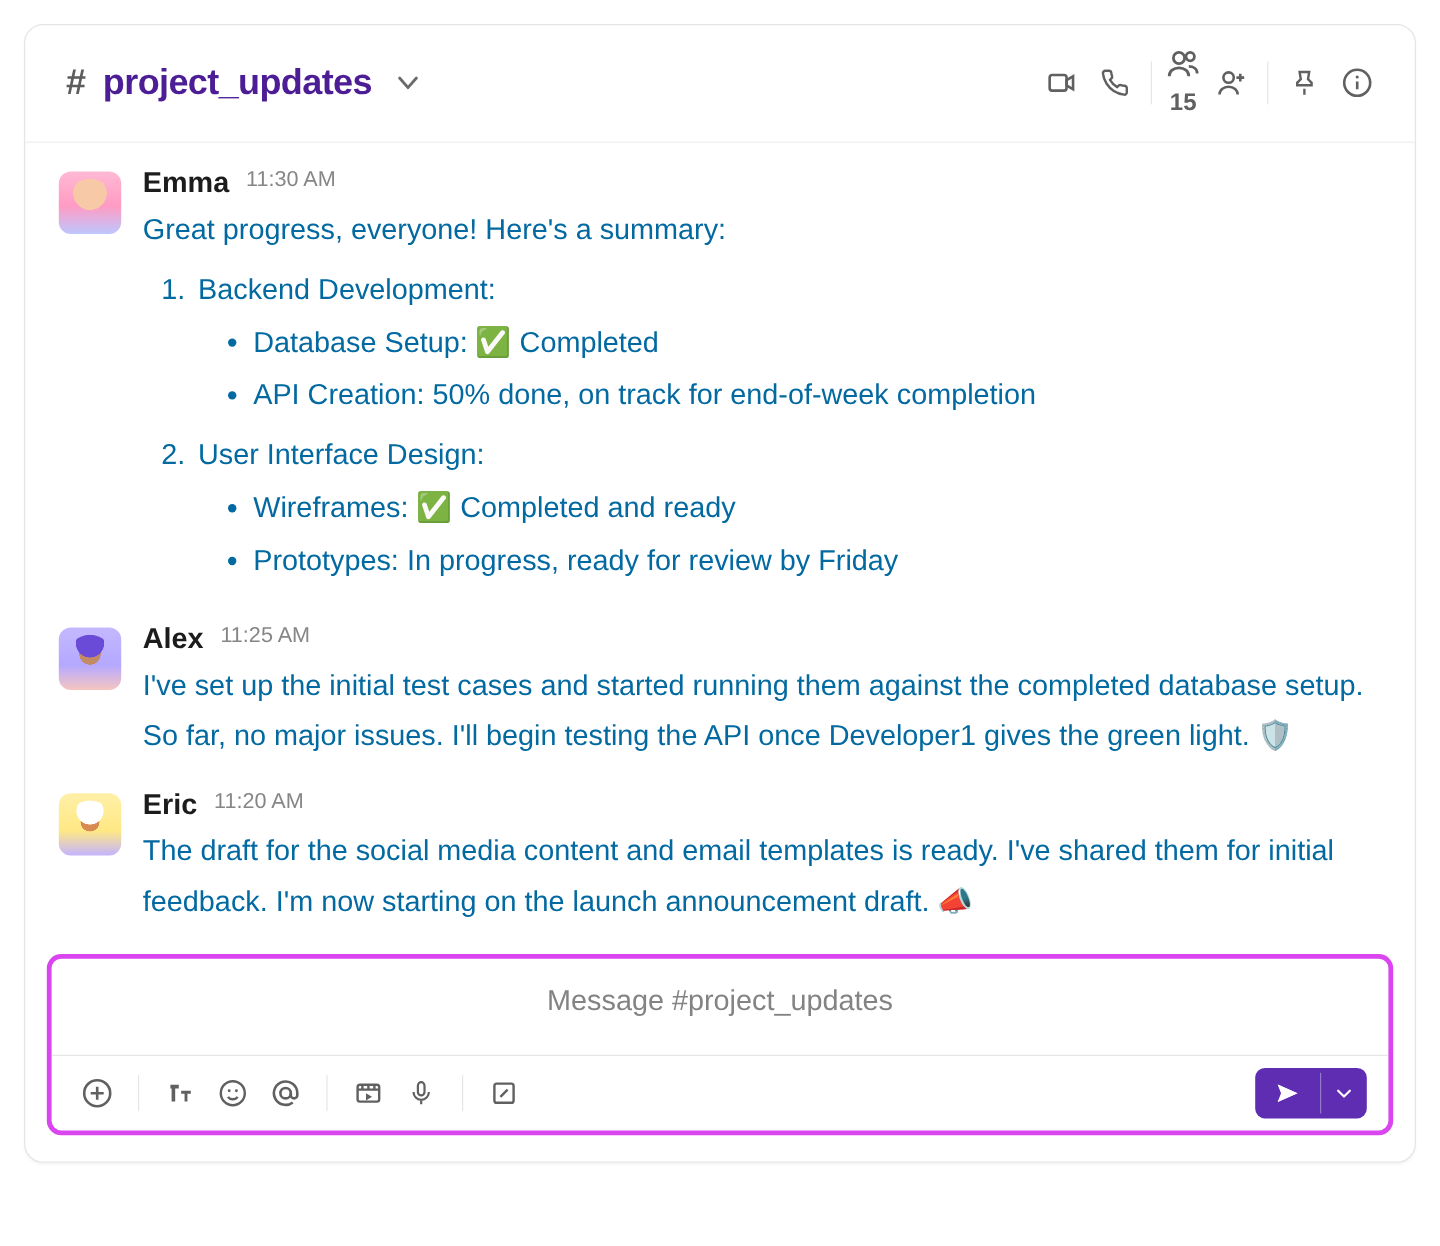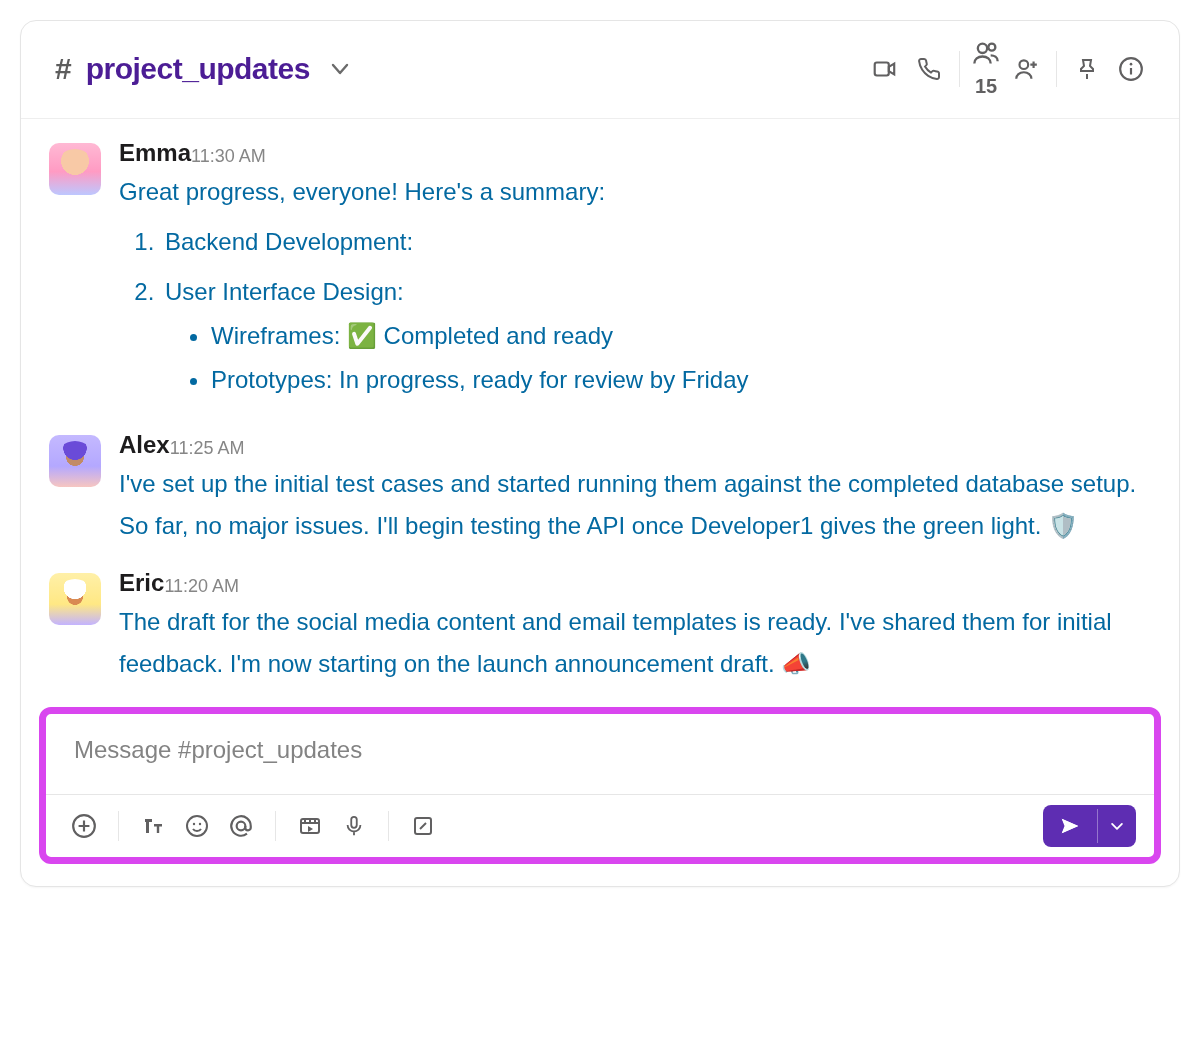--- a/index.html
+++ b/index.html
@@ -65,34 +65,35 @@
     background: #ddd;
     margin-top: 4px;
   }
   .av-emma { background: linear-gradient(180deg, #ffb9d4 0%, #ff9bc3 55%, #bdc7ff 100%); position: relative; }
   .av-emma::after { content:""; position:absolute; inset:6px; border-radius:50%; background: radial-gradient(circle at 50% 30%, #f8c9a6 0 40%, transparent 41%), radial-gradient(circle at 50% 20%, #39201c 0 28%, transparent 29%); }
   .av-alex { background: linear-gradient(180deg, #c4b9ff 0%, #b4a8ff 60%, #f7c6c1 100%); position:relative; }
   .av-alex::after { content:""; position:absolute; inset:6px; border-radius:50%; background: radial-gradient(circle at 50% 18%, #6a4bd8 0 30%, transparent 31%), radial-gradient(circle at 50% 40%, #c28b66 0 28%, transparent 29%); }
   .av-eric { background: linear-gradient(180deg, #fff0a8 0%, #ffe884 60%, #c3b3ff 100%); position:relative; }
   .av-eric::after { content:""; position:absolute; inset:6px; border-radius:50%; background: radial-gradient(circle at 50% 22%, #fff 0 30%, transparent 31%), radial-gradient(circle at 50% 45%, #d98a53 0 26%, transparent 27%); }
   .body { flex: 1; min-width: 0; }
-  .meta { display: flex; align-items: flex-end; margin-bottom: 4px; }
+  .meta { display: flex; align-items: flex-start; gap: 14px; margin-bottom: 4px; }
   .author { font-size: 24px; font-weight: 800; color: #1d1c1d; }
   .time { font-size: 18px; color: #868686; }
   .text { font-size: 24px; line-height: 1.75; color: #0369a1; }
   .text ol { margin: 4px 0 0 0; padding-left: 42px; }
   .text ol > li { padding-left: 4px; margin: 8px 0; }
   .text ul { list-style: disc; margin: 2px 0; padding-left: 46px; }
   .text ul li { margin: 2px 0; }
   
   .composer {
     margin: 6px 18px 22px;
-    border: 7px solid #d946ef;
+    border: 4px solid #d946ef;
     border-radius: 12px;
     overflow: hidden;
+    text-align: center;
   }
   .cinput {
     padding: 22px 28px;
     font-size: 24px;
     color: #838383;
     min-height: 80px;
   }
   .ctool {
     border-top: 1px solid #e6e6e6;
     display: flex;
@@ -183,20 +184,24 @@
       <div class="body">
         <div class="meta">
           <span class="author">Emma</span>
           <span class="time">11:30 AM</span>
         </div>
         <div class="text">
           <div>Great progress, everyone! Here's a summary:</div>
           <ol>
             <li>
               <span>Backend Development:</span>
+              <ul>
+                <li>Database Setup: ✅ Completed</li>
+                <li>API Creation: 50% done, on track for end-of-week completion</li>
+              </ul>
             </li>
             <li>
               <span>User Interface Design:</span>
               <ul>
                 <li>Wireframes: ✅ Completed and ready</li>
                 <li>Prototypes: In progress, ready for review by Friday</li>
               </ul>
             </li>
           </ol>
         </div>

